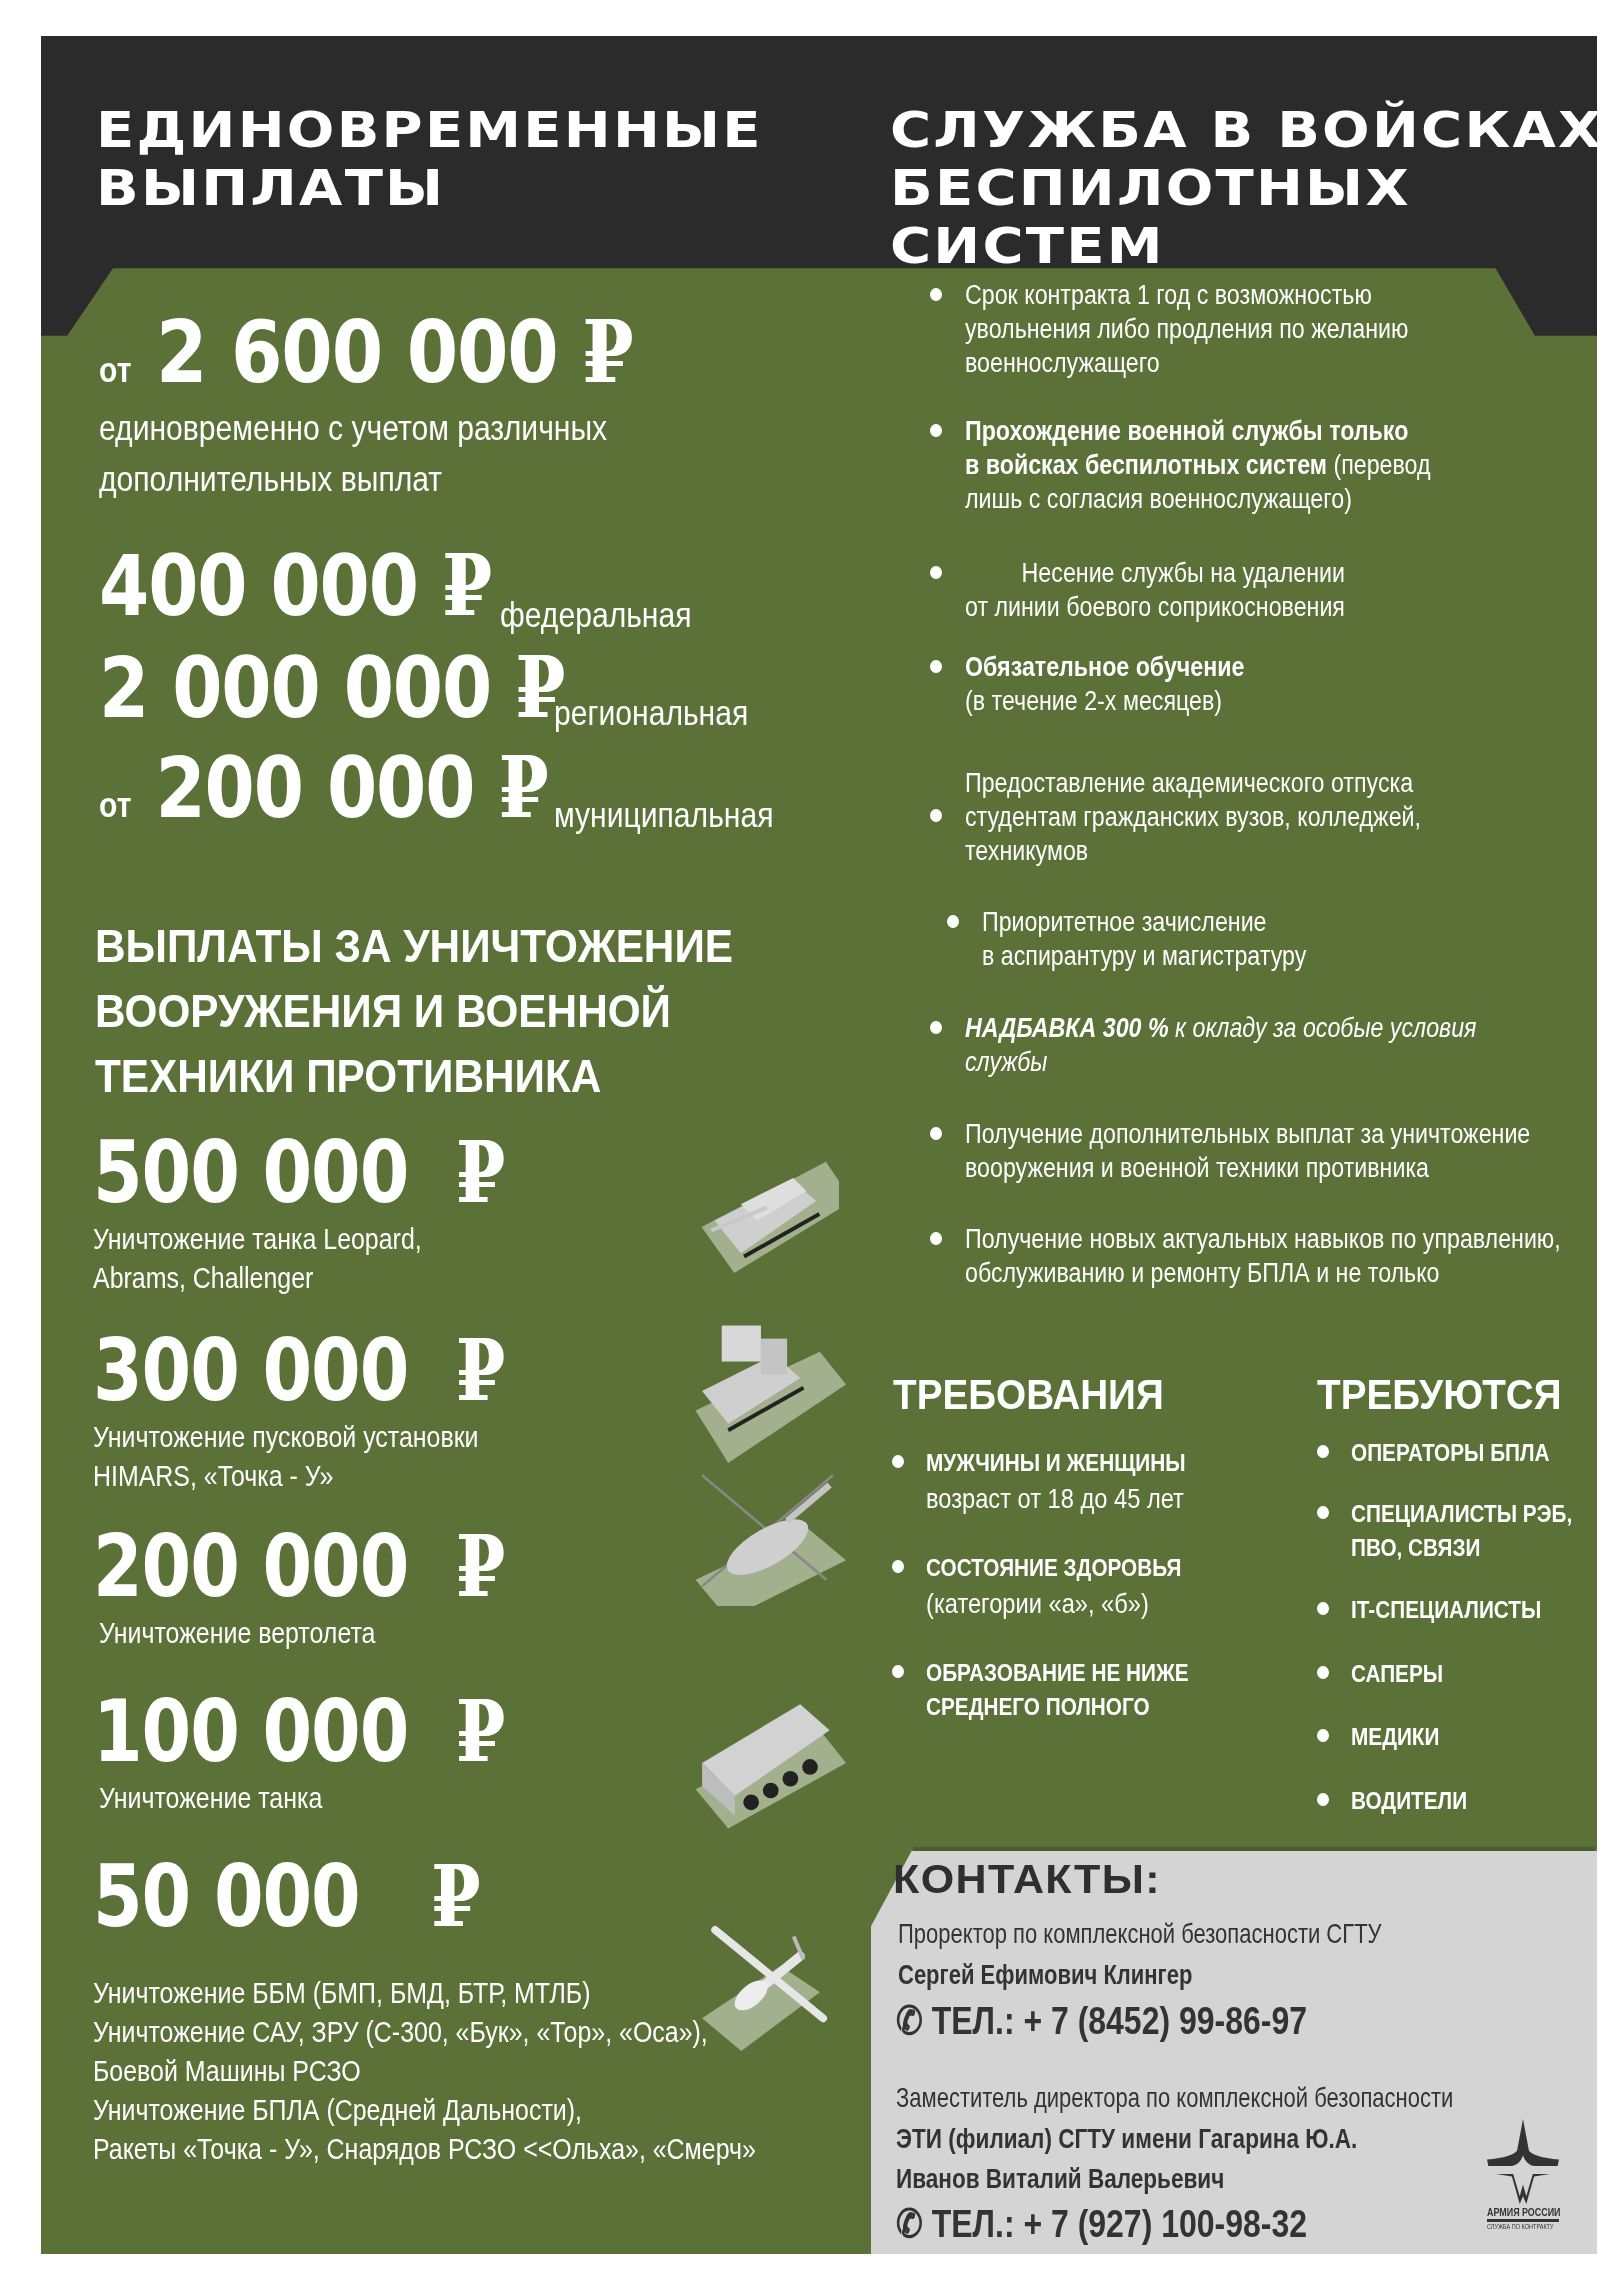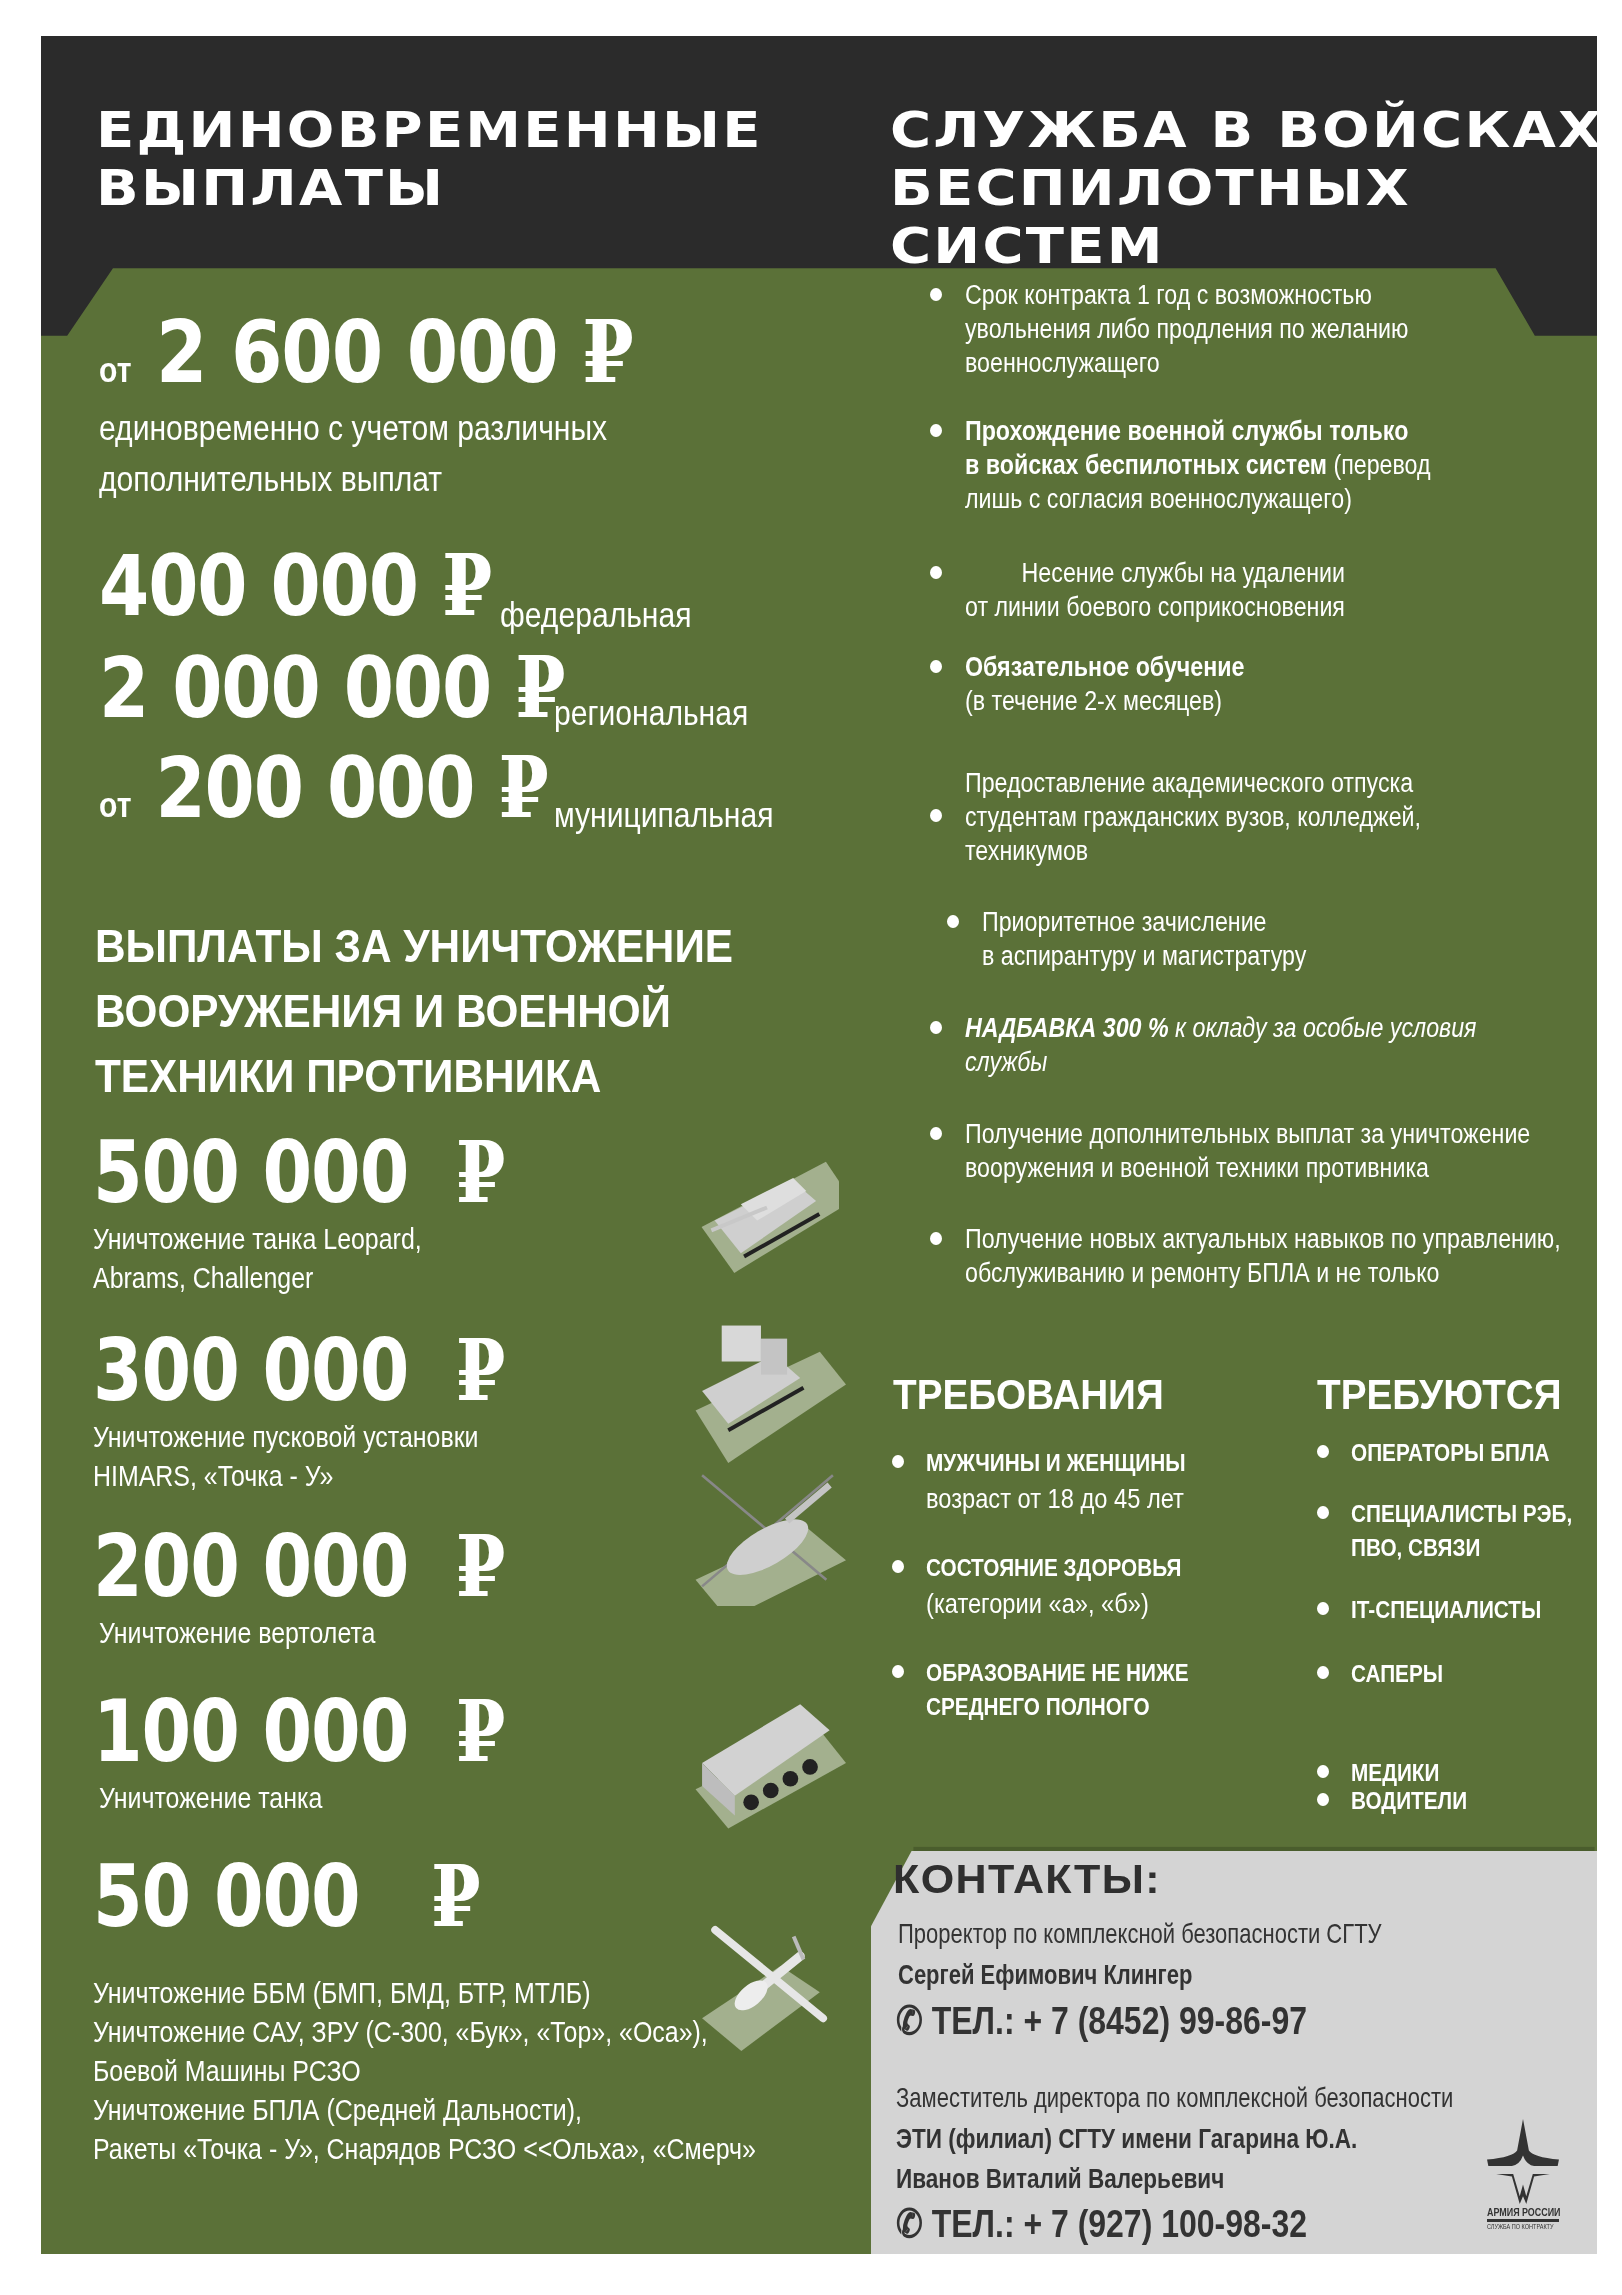--- a/index.html
+++ b/index.html
@@ -253,21 +253,21 @@
     <span class="req-strong">ПВО, СВЯЗИ</span>
   </div>
   <div class="req-item" style="left:1310px; top:1557px;">
     <span class="dot"></span>
     <span class="req-strong">IT-СПЕЦИАЛИСТЫ</span>
   </div>
   <div class="req-item" style="left:1310px; top:1621px;">
     <span class="dot"></span>
     <span class="req-strong">САПЕРЫ</span>
   </div>
-  <div class="req-item" style="left:1310px; top:1684px;margin-top:36px;">
+  <div class="req-item" style="left:1310px; top:1684px;">
     <span class="dot"></span>
     <span class="req-strong">МЕДИКИ</span>
   </div>
   <div class="req-item" style="left:1310px; top:1748px;">
     <span class="dot"></span>
     <span class="req-strong">ВОДИТЕЛИ</span>
   </div>
 
   <svg class="abs" style="left:831px; top:1807px;" width="725" height="13" viewBox="0 0 1108 20">
     <rect x="60" y="6" width="1048" height="14" fill="#3f5026" opacity="0.6"></rect>

